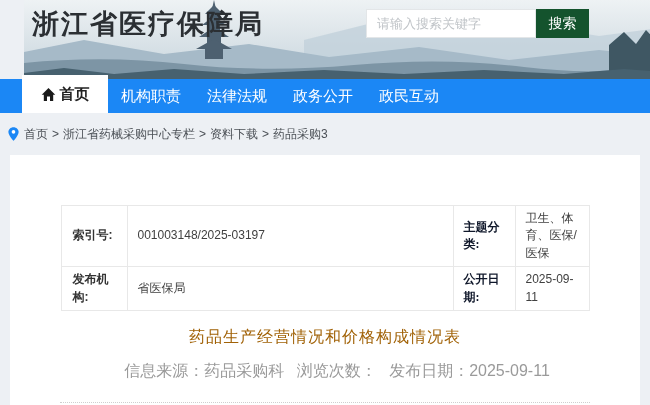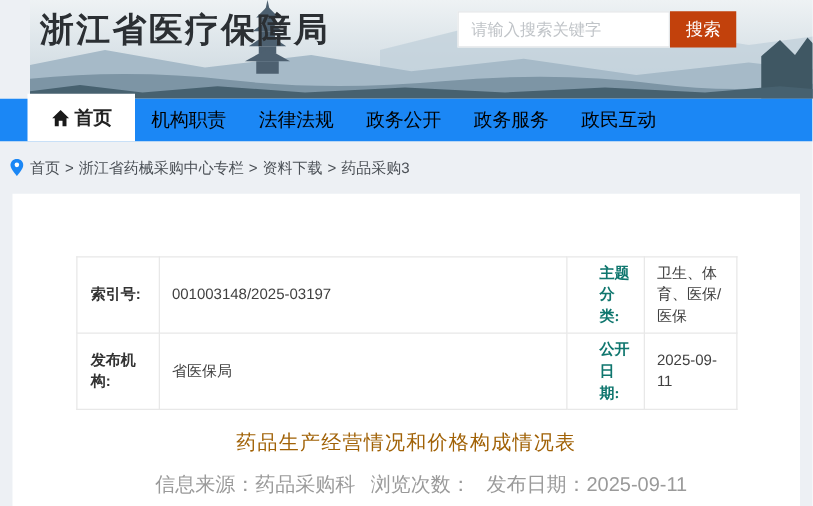--- a/index.html
+++ b/index.html
@@ -8,47 +8,47 @@
 
   
   .site-header { position:relative; width:650px; height:79px; overflow:hidden;margin-left:24px; }
   .scenery { position:absolute; left:0; top:0; width:650px; height:79px; }
   .site-title { position:absolute; left:8px; top:6px; font-size:27px; font-weight:bold;
                 color:#2b2f33; letter-spacing:2px; z-index:2; }
   .search-wrap { position:absolute; left:342px; top:9px; z-index:2; display:flex; }
   .search-input { width:170px; height:29px; border:1px solid #e3e6e8; background:#fff;
                   font-size:13px; color:#333; padding:0 10px; outline:none;font-family:Liberation Serif, serif; }
   .search-input::placeholder { color:#c0c4c8; }
-  .search-btn { width:53px; height:29px; background:#c2410c; color:#fff; border:none;
+  .search-btn { width:53px; height:29px; background:#14532d; color:#fff; border:none;
                 font-size:14px; cursor:pointer; font-family:inherit; }
 
   
   .main-nav { position:relative; width:650px; height:34px; background:#1b87f5;
               display:flex; padding-left:22px; z-index:3; }
   .nav-tab { width:86px; height:34px; display:flex; align-items:center; justify-content:center;
-             color:#000000; font-size:15px; cursor:pointer; }
+             color:#ffffff; font-size:15px; cursor:pointer; }
   .nav-tab.active { background:#fff; color:#222; height:38px; margin-top:-4px; font-weight:bold; }
   .home-icon { width:15px; height:15px; margin-right:4px; display:inline-block; }
 
   
   .breadcrumb { height:42px; display:flex; align-items:center; padding-left:8px;
                 font-size:12px; color:#4a4f55; }
   .pin-icon { width:11px; height:14px; margin-right:5px; }
   .crumb { cursor:pointer; }
   .crumb.last { cursor:default; }
   .crumb-sep { margin:0 4px; color:#4a4f55; }
 
   
   .content-card { margin:0 10px; background:#ffffff; height:250px; padding-top:50px; }
 
   table.meta-table { border-collapse:collapse; margin:0 auto; width:528px; table-layout:fixed; }
   .meta-table td { border:1px solid #e8e8e8; font-size:12px; line-height:1.45;
                    padding:4px 10px; color:#404040; vertical-align:middle; }
   .meta-table td.lbl { font-weight:bold; color:#333; width:66px; padding-left:11px; }
-  .meta-table td.lbl2 { font-weight:bold; color:#0f766e; width:62px; padding-left:26px;font-family:Liberation Serif, serif; }
+  .meta-table td.lbl2 { font-weight:bold; color:#0f172a; width:62px; padding-left:10px;font-family:Liberation Serif, serif; }
   .meta-table td.val1 { width:326px; }
   .meta-table td.val2 { width:74px; }
 
   .article-title { text-align:center; font-size:16px; font-weight:normal; color:#a16207;
                    margin-top:16px; letter-spacing:1px; }
   .article-meta { text-align:center; font-size:16px; color:#9a9a9a; margin-top:13px;padding-left:24px; }
   .article-meta span { margin:0 4px; }
 
   .dotted-divider { border:none; border-top:1px dotted #cfcfcf; margin:20px 50px 0 50px; }
 </style>
@@ -95,21 +95,20 @@
 <div class="main-nav">
   <div class="nav-tab active">
     <svg class="home-icon" viewBox="0 0 16 16" aria-hidden="true">
       <path d="M8 1 L15.2 8.2 H13 V15 H9.6 V10.2 H6.4 V15 H3 V8.2 H0.8 Z" fill="#1a1a1a"></path>
     </svg>
     <span>首页</span>
   </div>
   <div class="nav-tab">机构职责</div>
   <div class="nav-tab">法律法规</div>
   <div class="nav-tab">政务公开</div>
-  <div class="nav-tab">政务服务</div>
   <div class="nav-tab">政民互动</div>
 </div>
 
 <div class="breadcrumb">
   <svg class="pin-icon" viewBox="0 0 12 15" aria-hidden="true">
     <path d="M6 0 C2.7 0 0.4 2.4 0.4 5.4 C0.4 9 6 15 6 15 C6 15 11.6 9 11.6 5.4 C11.6 2.4 9.3 0 6 0 Z" fill="#1b87f5"></path>
     <circle cx="6" cy="5.2" r="2" fill="#ffffff"></circle>
   </svg>
   <span class="crumb">首页</span>
   <span class="crumb-sep">&gt;</span>

